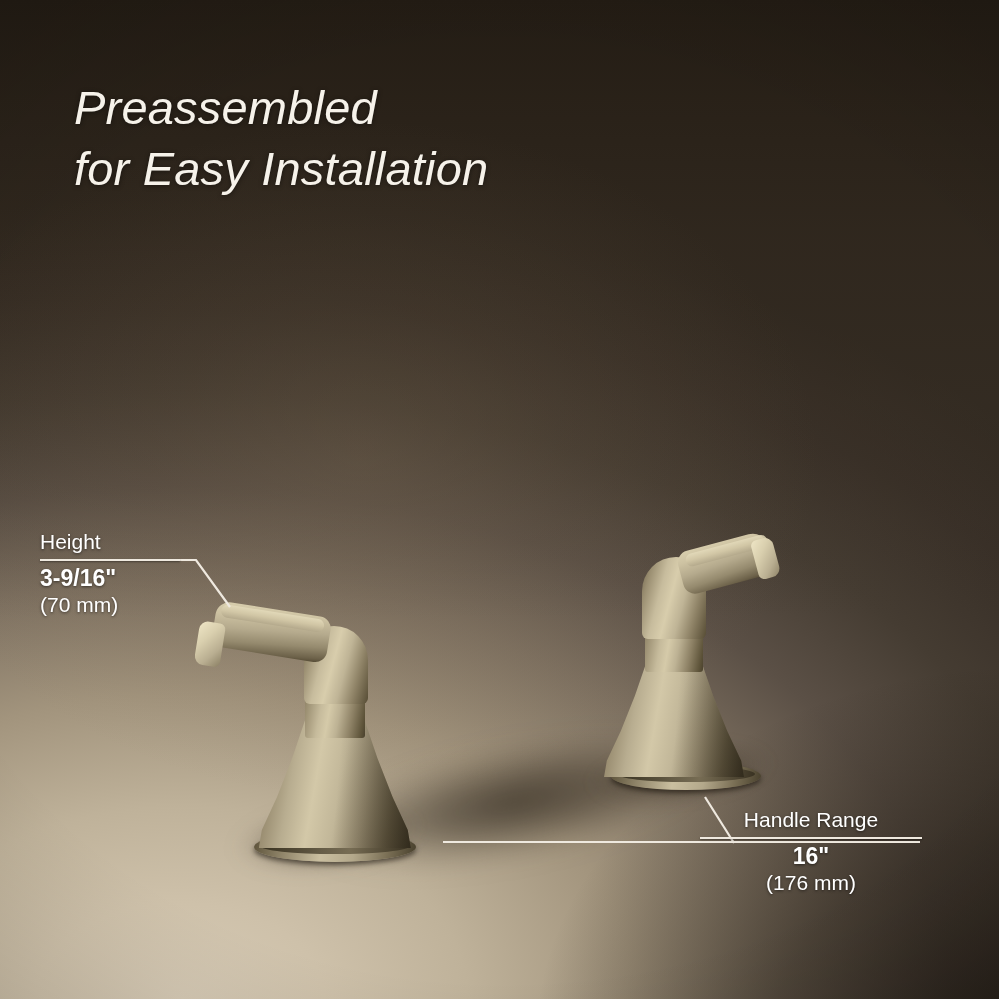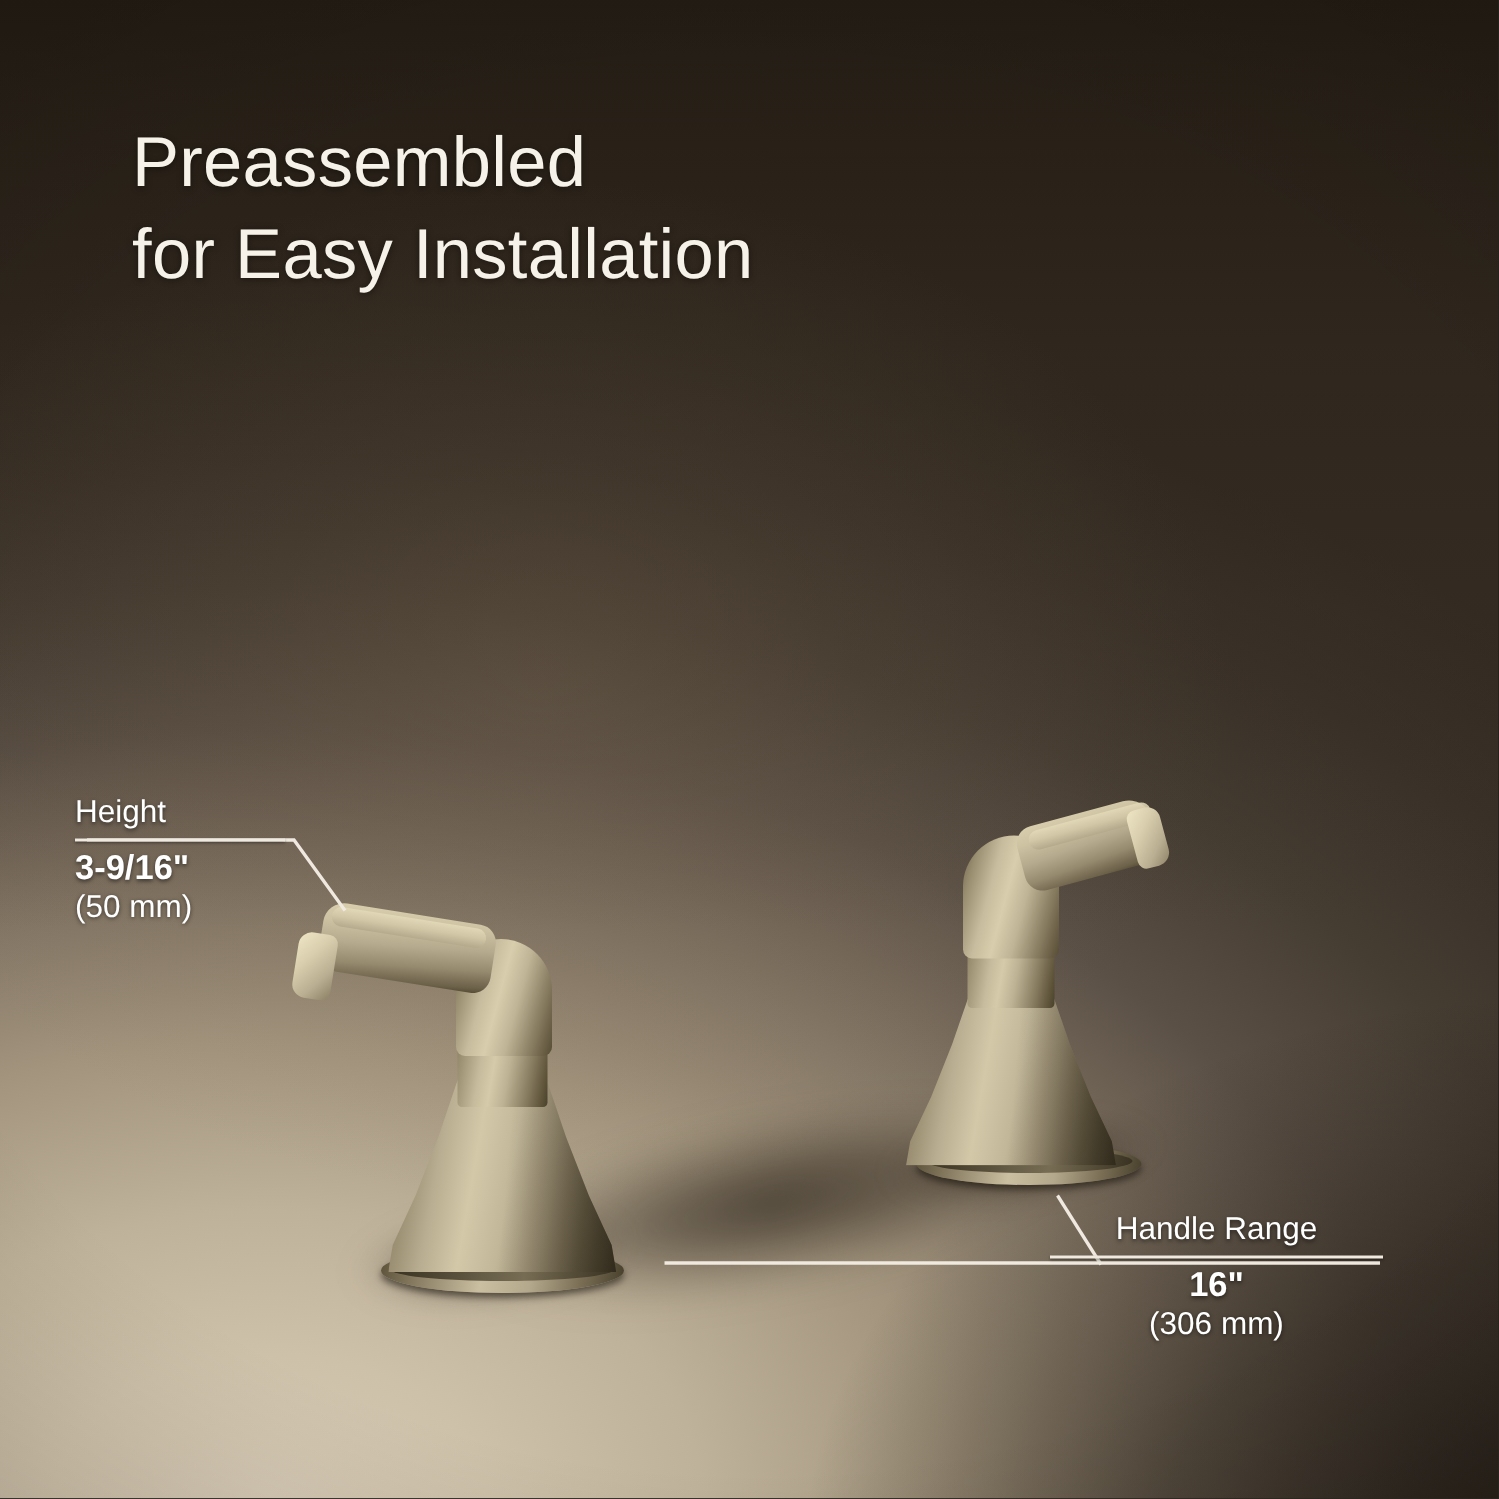--- a/index.html
+++ b/index.html
@@ -94,28 +94,29 @@
     background: radial-gradient(closest-side ellipse at 46% 48%,
       rgba(30,23,16,0.58) 0%, rgba(38,30,21,0.32) 50%,
       rgba(52,43,31,0.08) 80%, rgba(60,50,38,0) 100%);
     transform: rotate(-7deg);
     filter: blur(9px);
   }
 
   
   .headline {
     position: absolute;
-    left: 88px; top: 78px;
+    left: 74px; top: 78px;
     color: #f6f2ea;
     font-size: 47px;
     font-weight: 300;
     line-height: 1.29;
     letter-spacing: 0.2px;
     white-space: pre-line;
     text-shadow: 0 1px 5px rgba(0,0,0,0.45);
+    font-style: italic;
   }
 
   
   .callout { position: absolute; color: #ffffff; }
   .callout .cap {
     font-size: 21px;
     font-weight: 400;
     line-height: 1.18;
     text-shadow: 0 1px 3px rgba(0,0,0,0.55);
   }
@@ -131,21 +132,21 @@
     line-height: 1.22;
     text-shadow: 0 1px 3px rgba(0,0,0,0.55);
   }
   .callout .sub {
     font-size: 21px;
     font-weight: 400;
     line-height: 1.22;
     text-shadow: 0 1px 3px rgba(0,0,0,0.55);
   }
 
-  #callout-height { left: 50px; top: 530px; width: 140px; }
+  #callout-height { left: 40px; top: 530px; width: 140px; }
   #callout-height .cap,
   #callout-height .val,
   #callout-height .sub { text-align: left; }
 
   #callout-range { left: 700px; top: 808px; width: 222px; text-align: center; }
 
   
   .leaders {
     position: absolute;
     inset: 0;
@@ -331,23 +332,23 @@
 
   <div class="bg-vignette"></div>
 
   <div class="headline">Preassembled
 for Easy Installation</div>
 
   <div class="callout" id="callout-height">
     <div class="cap">Height</div>
     <div class="rule"></div>
     <div class="val">3-9/16"</div>
-    <div class="sub">(50 mm)</div>
+    <div class="sub">(70 mm)</div>
   </div>
 
   <div class="callout" id="callout-range">
     <div class="cap">Handle Range</div>
     <div class="rule"></div>
     <div class="val">16"</div>
-    <div class="sub">(306 mm)</div>
+    <div class="sub">(176 mm)</div>
   </div>
 
 </div>
 
 </body></html>

